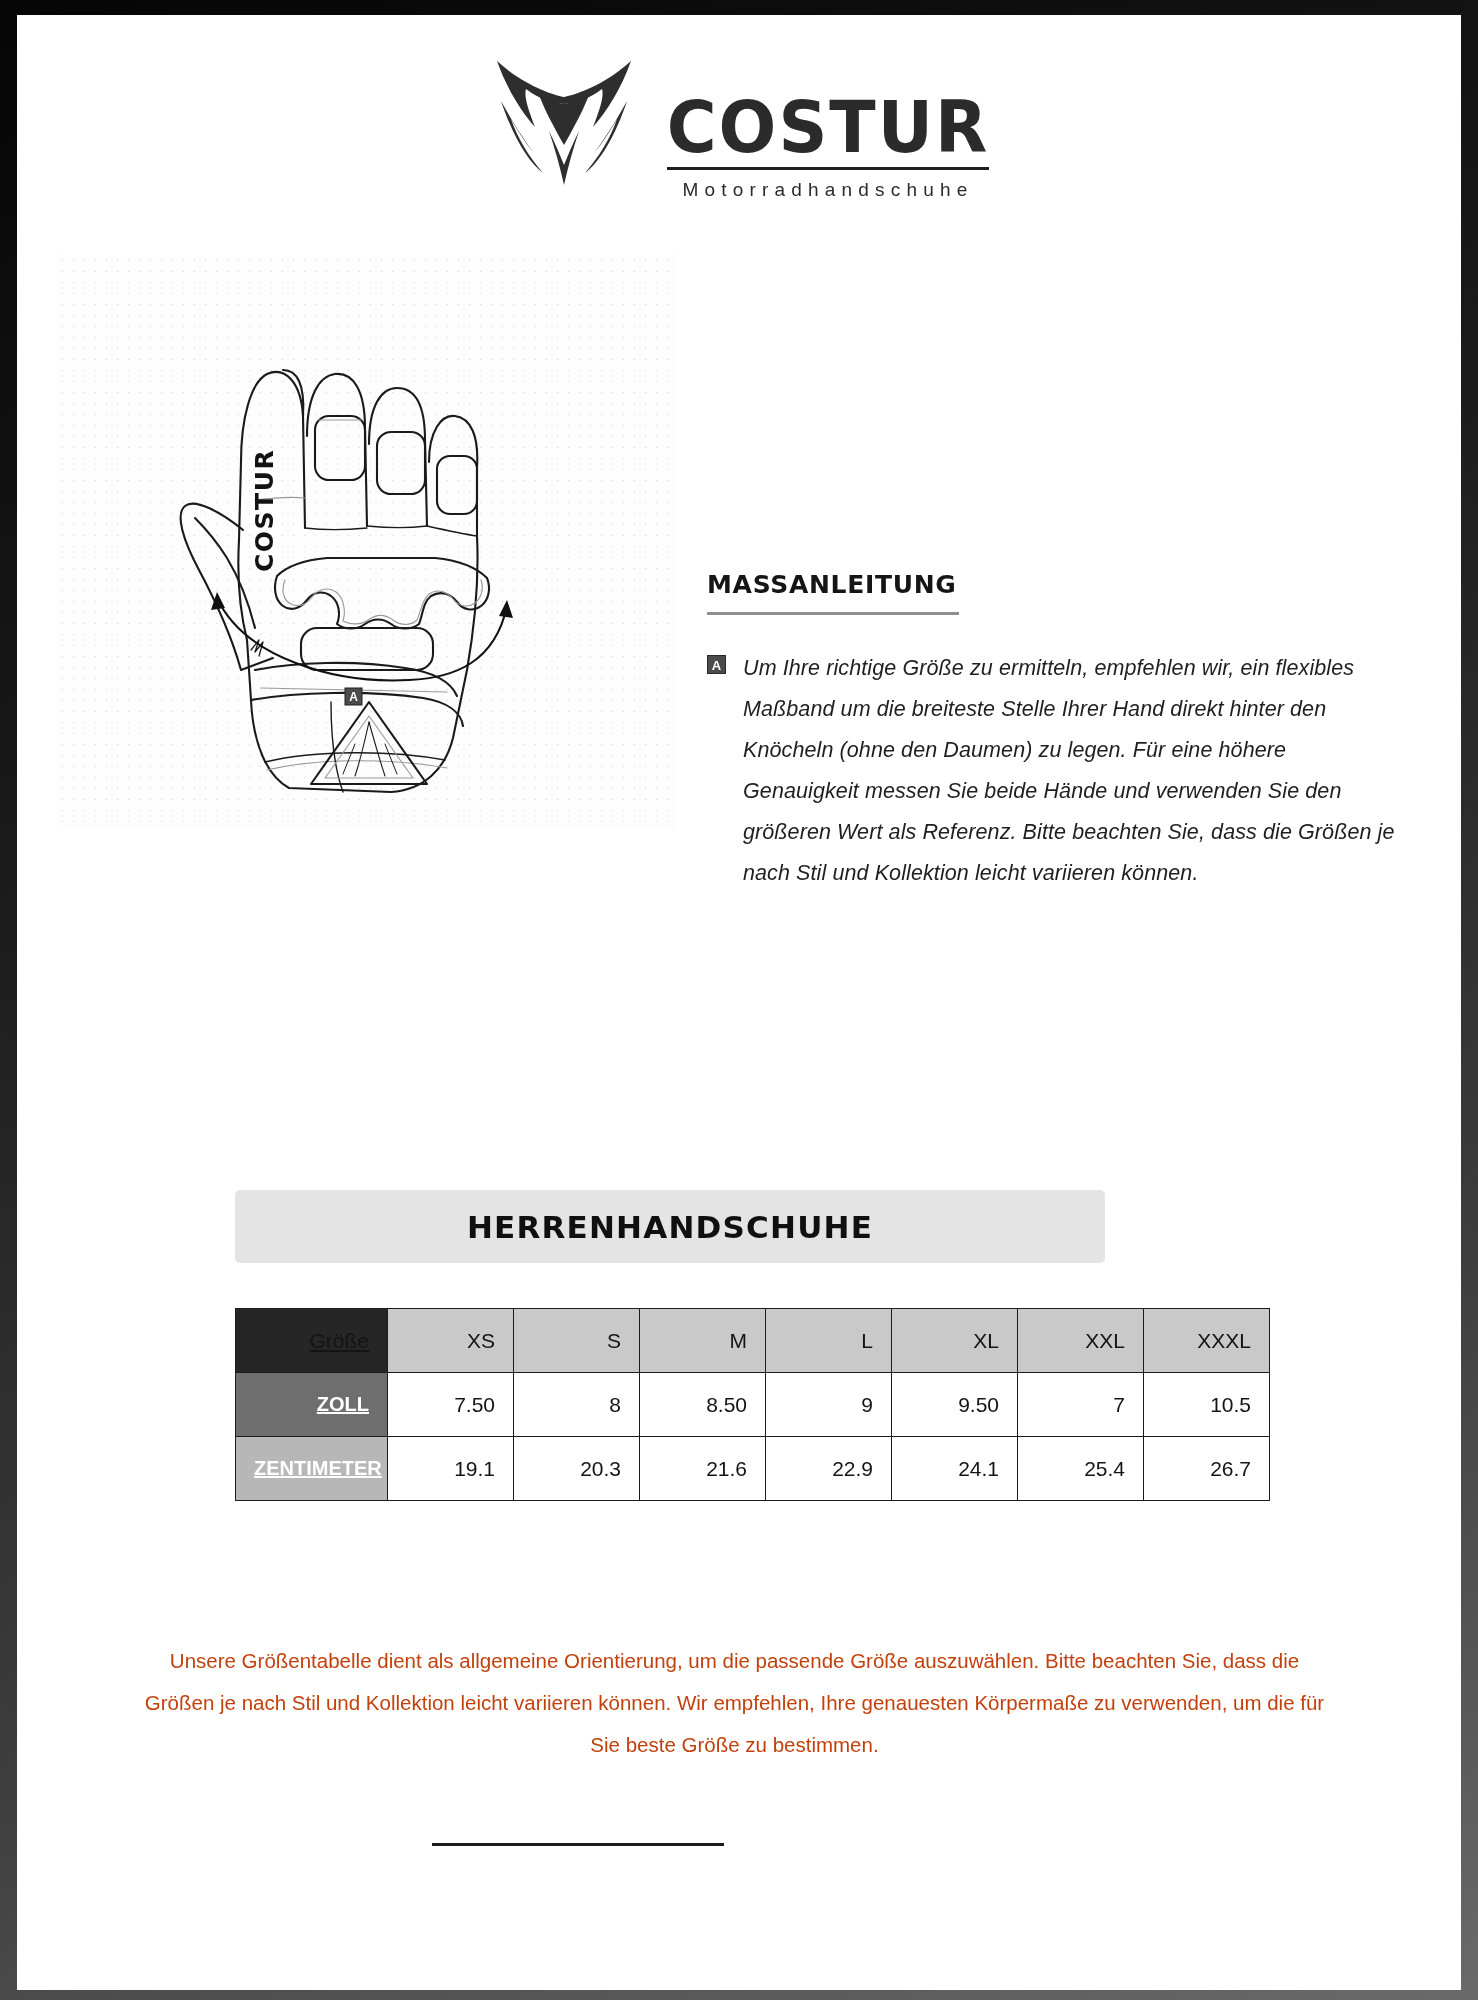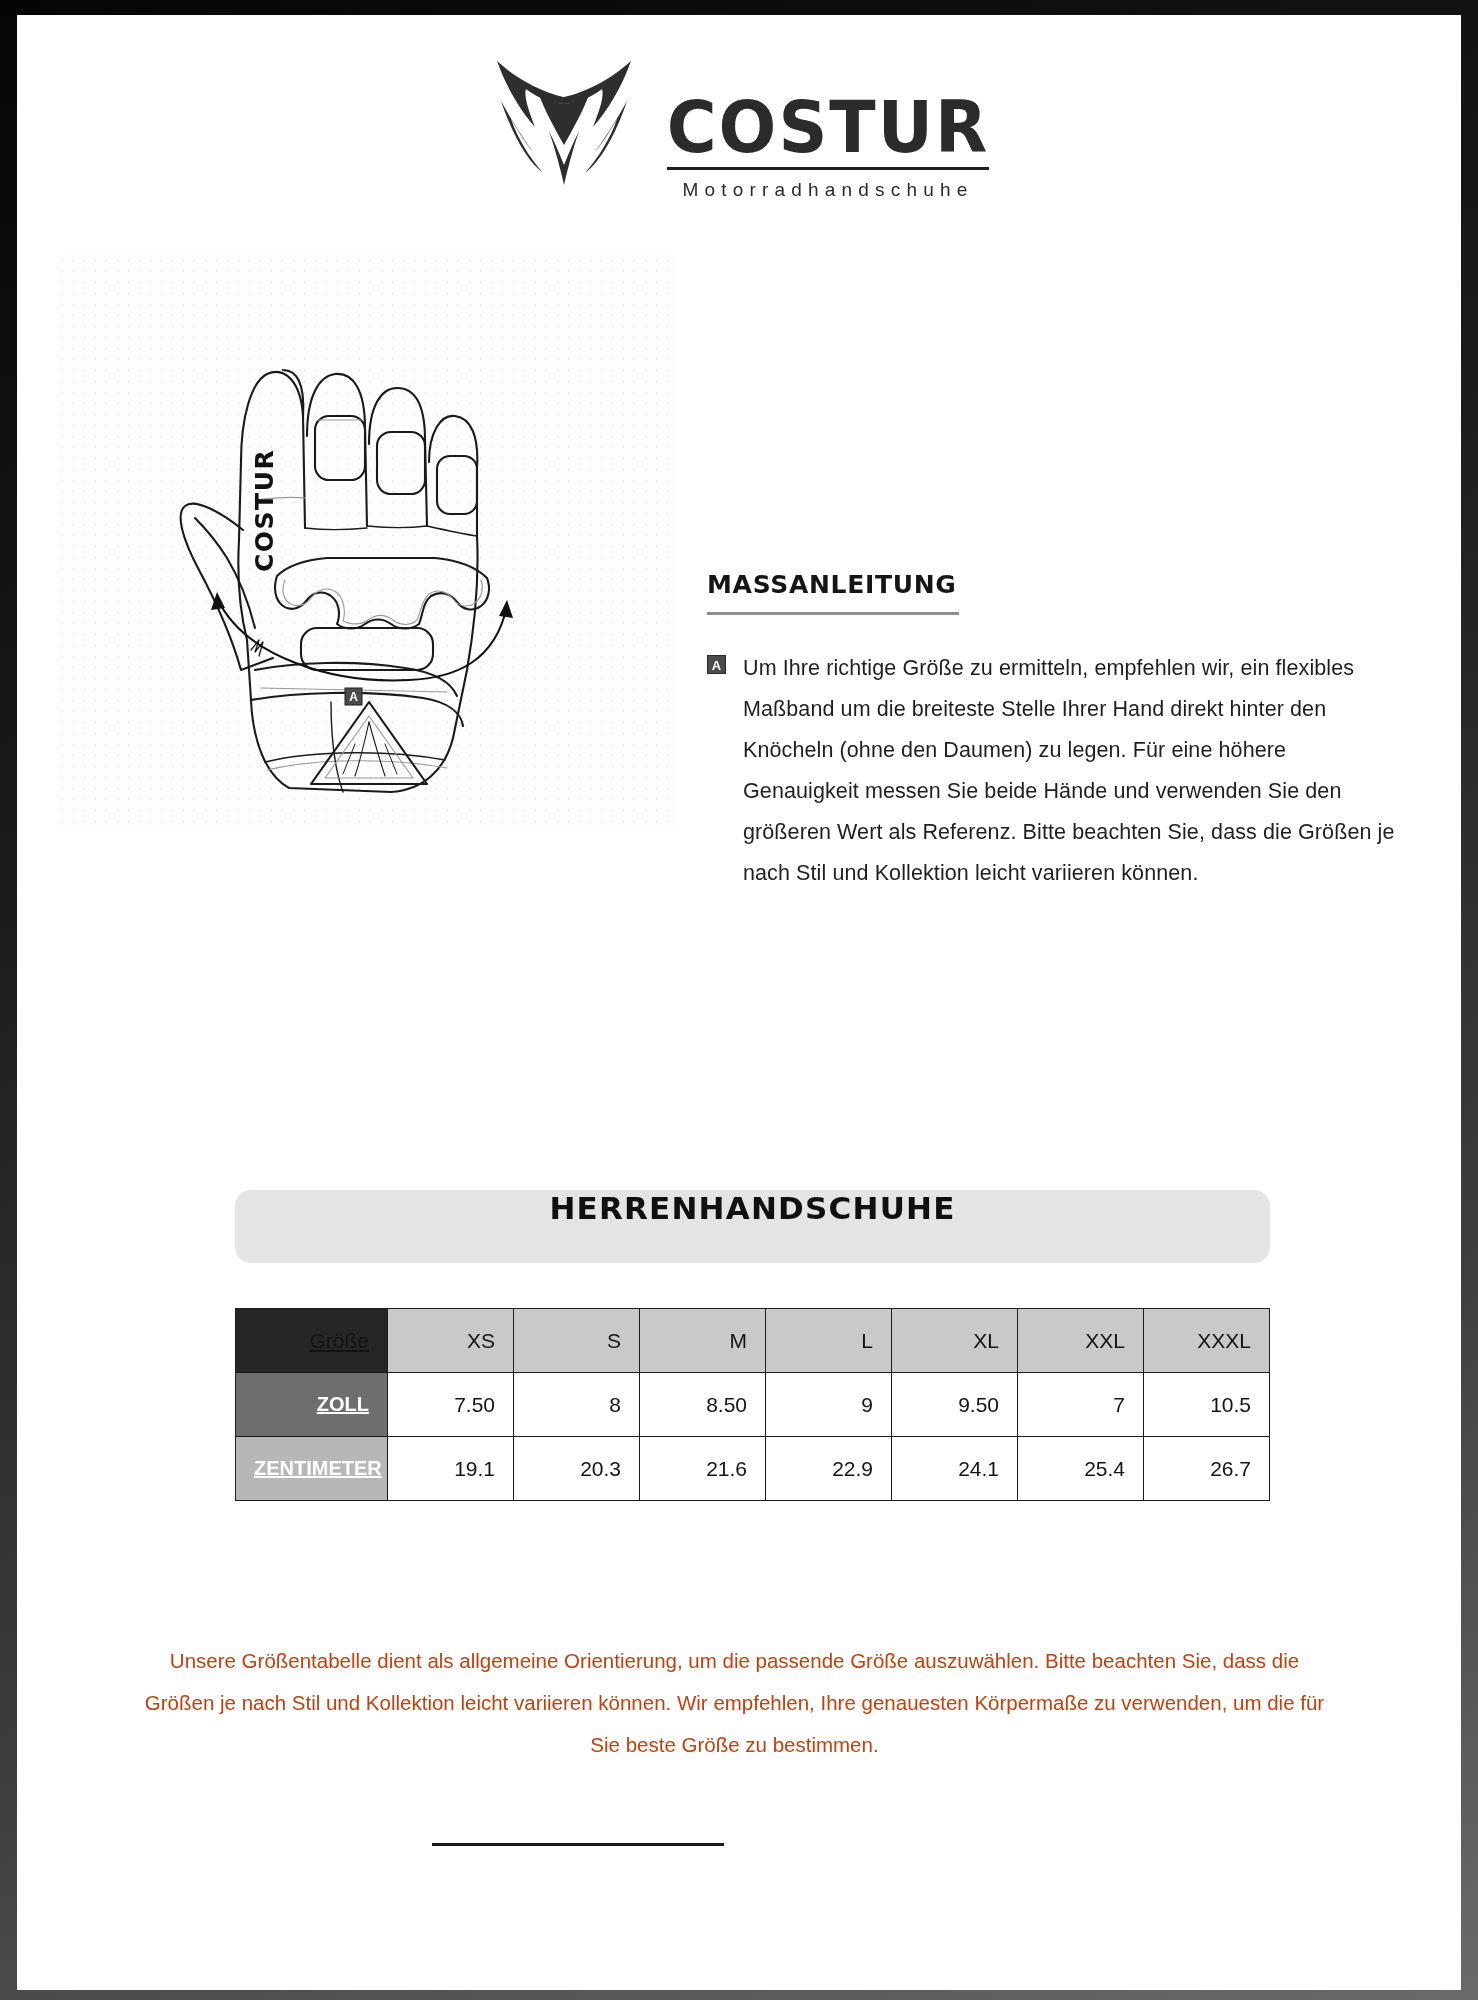--- a/index.html
+++ b/index.html
@@ -118,32 +118,34 @@
     text-align: center;
     border: 1px solid #2a2a2a;
     font-family: "Liberation Sans", sans-serif;
   }
   .instr-text {
     font-size: 21.5px;
     line-height: 41px;
     color: #1f1f1f;
     font-family: "Liberation Sans", sans-serif;
     letter-spacing: 0.1px;
+    font-style: italic;
   }
 
   
   .section-banner {
     position: absolute;
     left: 218px;
     top: 1175px;
-    width: 1035px;
+    width: 870px;
     height: 73px;
     background: #e4e4e4;
-    border-radius: 16px;
+    border-radius: 5px;
     display: flex;
+    align-items: center;
     justify-content: center;
   }
   .section-banner span {
     font-size: 31px;
     font-weight: 700;
     letter-spacing: 1.2px;
     color: #101010;
     font-family: "DejaVu Sans", sans-serif;
   }
 

